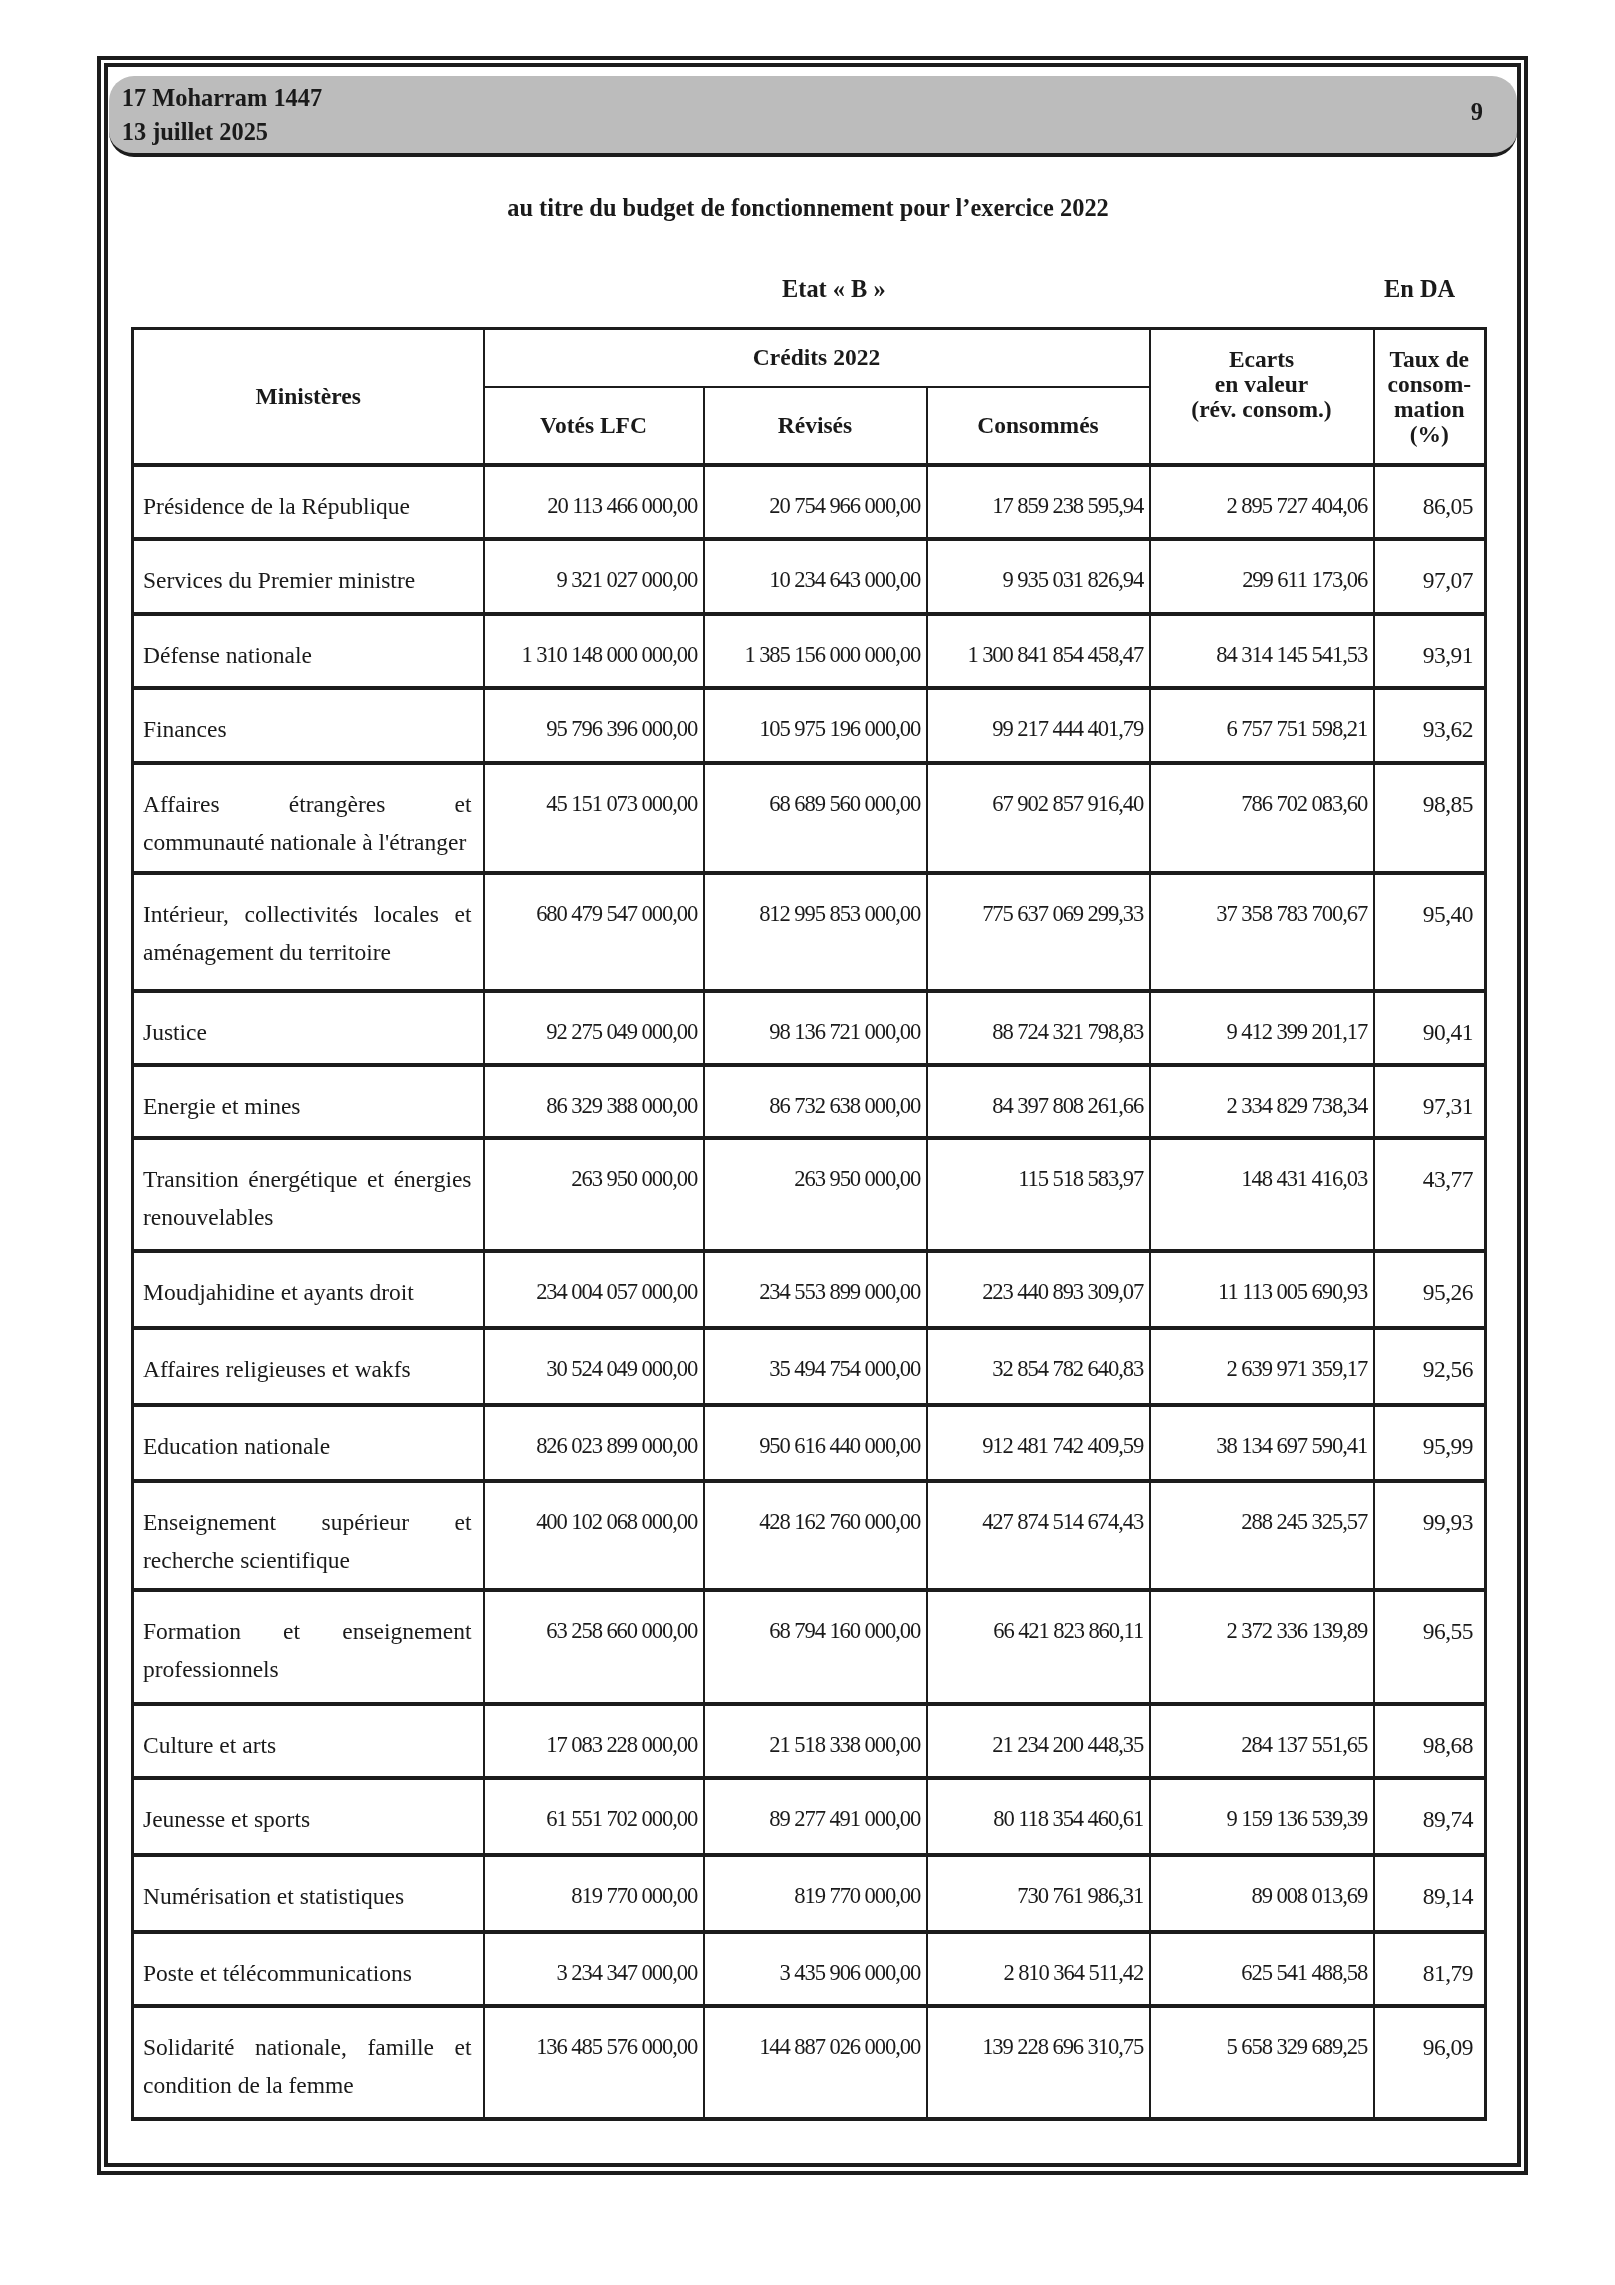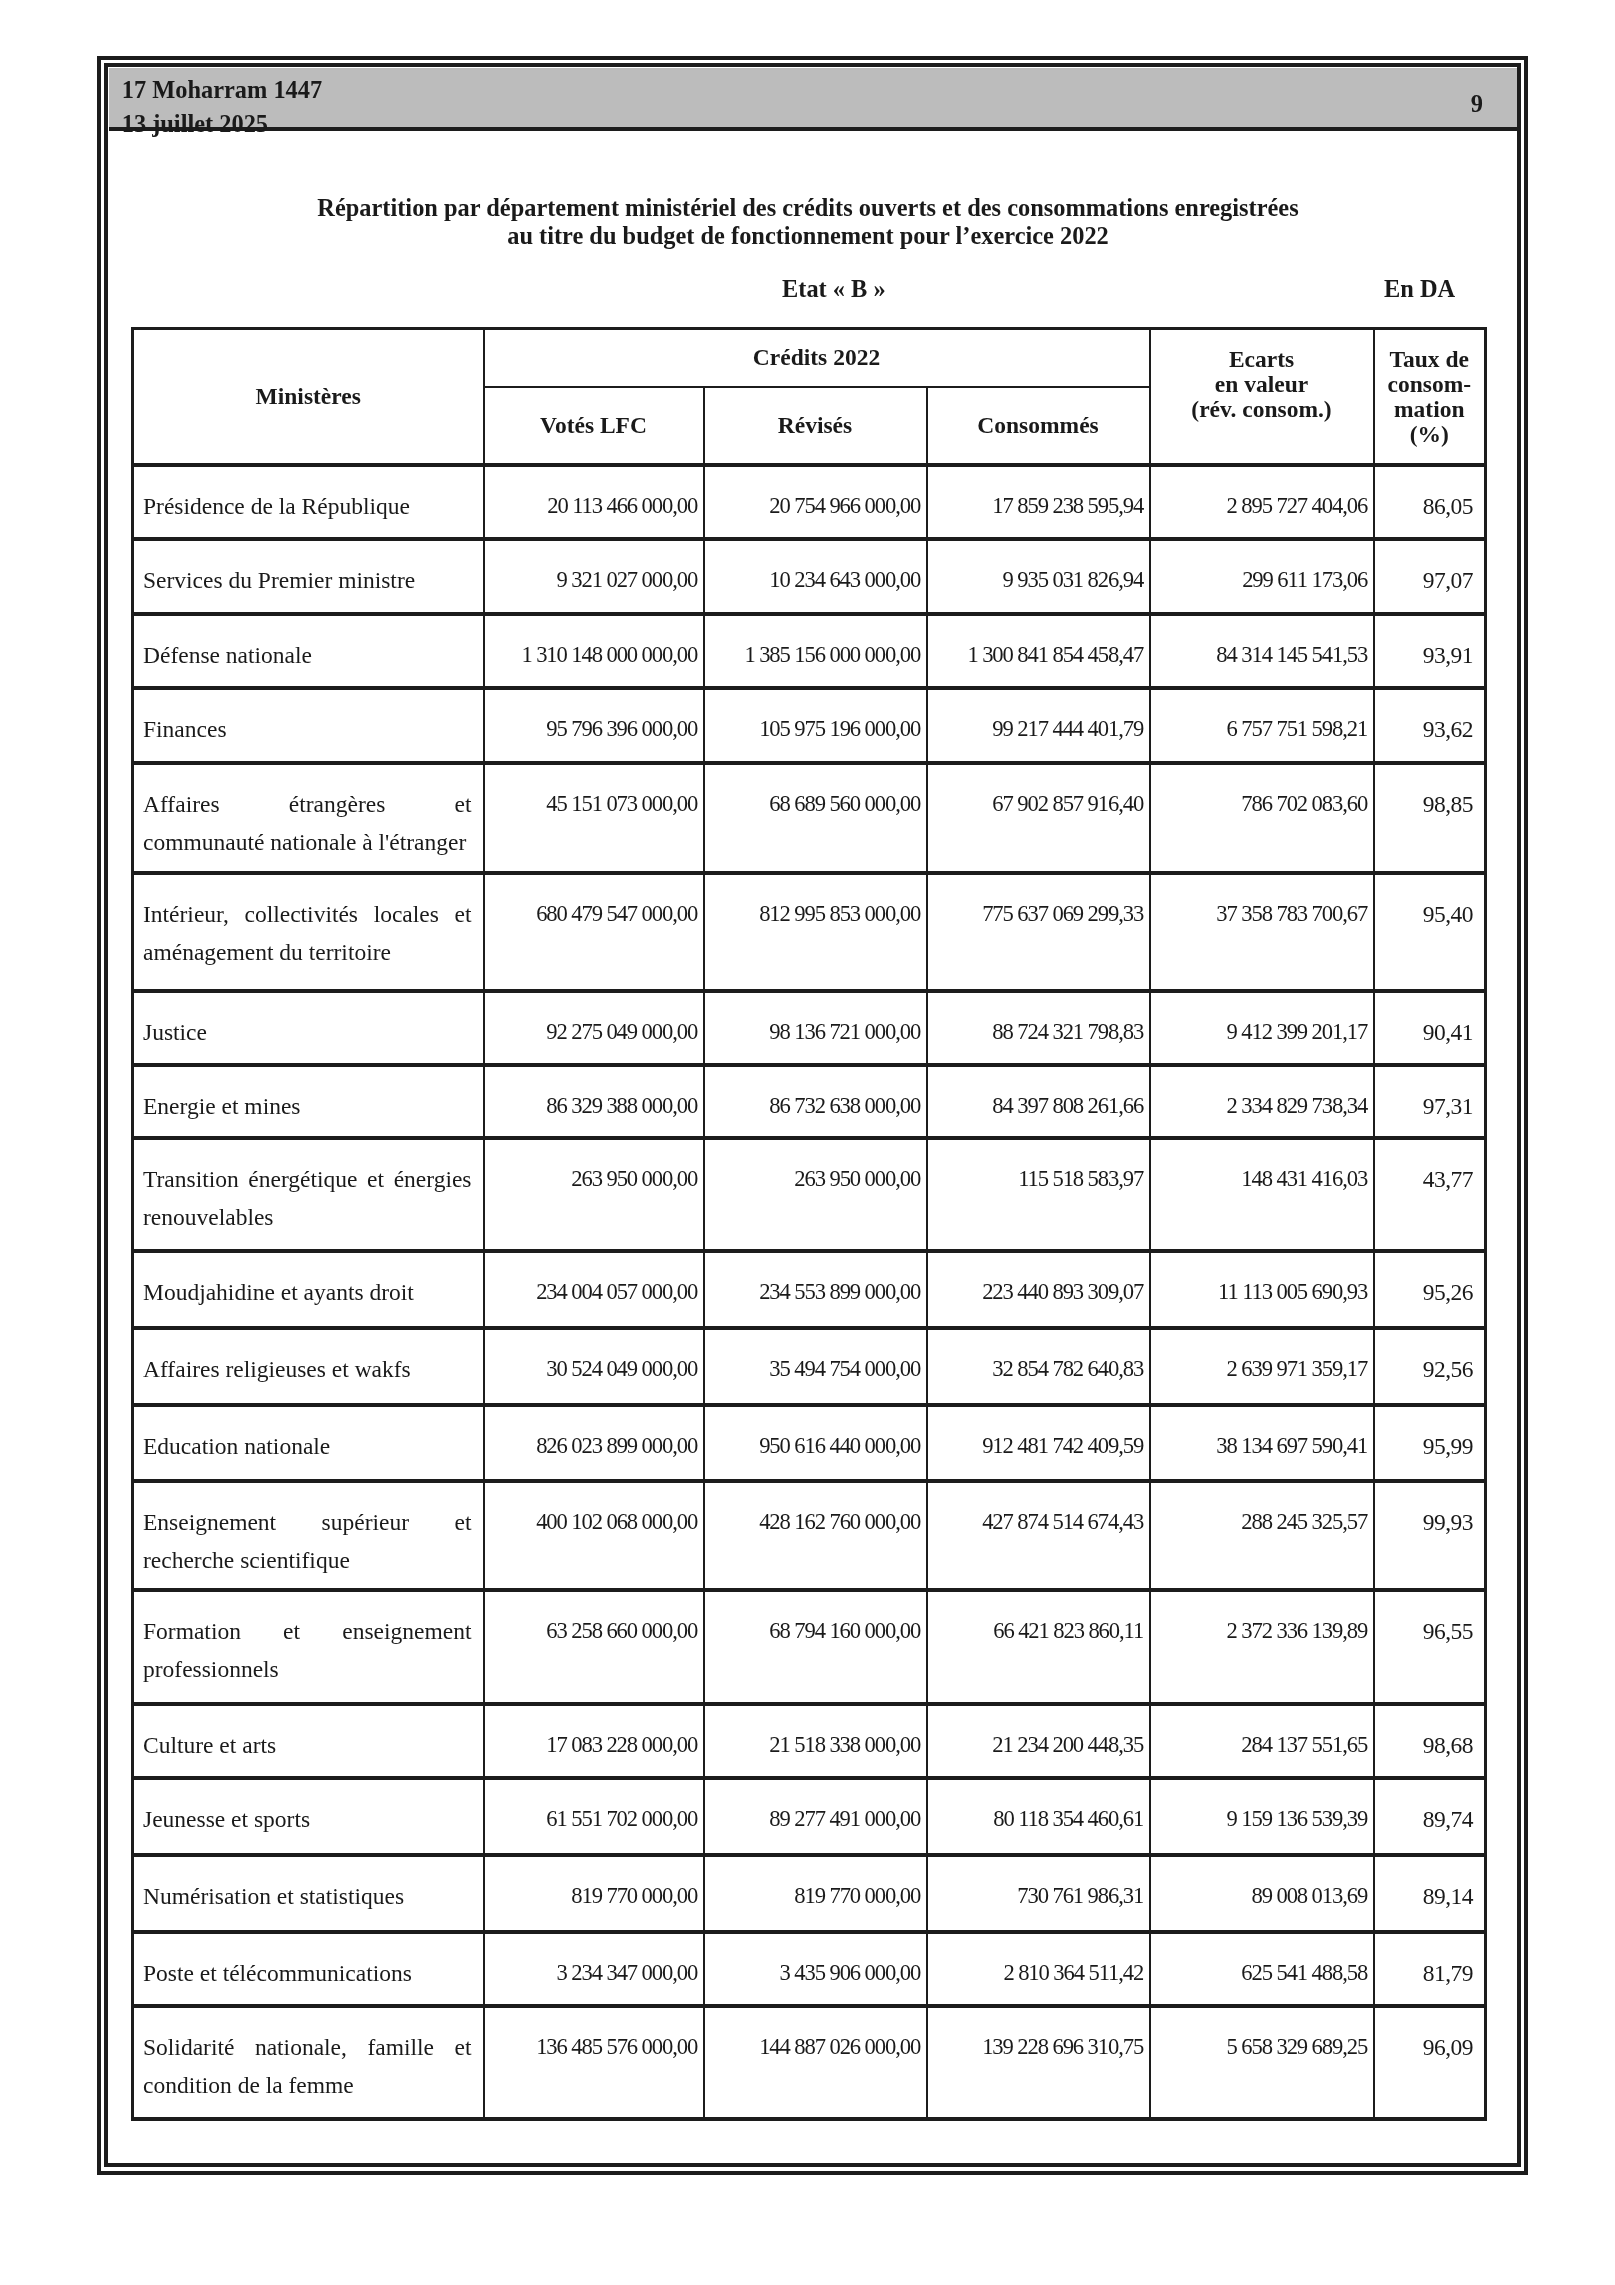--- a/index.html
+++ b/index.html
@@ -6,22 +6,22 @@
   body { width: 1616px; height: 2285px; position: relative; overflow: hidden;
          font-family: "Liberation Serif", "DejaVu Serif", serif; color: #1a1a1a; }
 
   
   .frame-outer { position: absolute; left: 97px; top: 56px; width: 1431px; height: 2119px;
                  border: 4.5px solid #1c1c1c; box-sizing: border-box; }
   .frame-inner { position: absolute; left: 104px; top: 63px; width: 1417px; height: 2104px;
                  border: 4.5px solid #1c1c1c; box-sizing: border-box; }
 
   
-  .header-bar { position: absolute; left: 109px; top: 68px; width: 1408px; height: 63px;
-                background: #bcbcbc; border-bottom: 4.5px solid #1c1c1c; box-sizing: border-box; }
+  .header-bar { position: absolute; left: 109px; top: 76px; width: 1408px; height: 81px;
+                background: #bcbcbc; border-bottom: 4.5px solid #1c1c1c; box-sizing: border-box; border-radius: 25px; }
   .hdr-date { position: absolute; left: 12.7px; top: 5.4px; font-weight: bold; font-size: 24.4px; line-height: 34px; }
   .hdr-title { position: absolute; left: 389px; top: 22px; font-weight: bold; font-size: 24.4px; letter-spacing: 0.3px; }
   .hdr-page { position: absolute; right: 34px; top: 22px; font-weight: bold; font-size: 24.4px; }
 
   
   .doc-title { position: absolute; left: 131px; width: 1354px; top: 194px; text-align: center;
                font-weight: bold; font-size: 24.4px; line-height: 28px; }
   .etat { position: absolute; left: 782px; top: 275px; font-weight: bold; font-size: 24.4px; }
   .unit { position: absolute; left: 1384px; top: 275px; font-weight: bold; font-size: 24.4px; }
 
@@ -54,21 +54,20 @@
 
 <div class="header-bar">
   <div class="hdr-date">
     <div>17 Moharram 1447</div>
     <div>13 juillet 2025</div>
   </div>
   <div class="hdr-page">9</div>
 </div>
 
 <div class="doc-title">
-  <div>Répartition par département ministériel des crédits ouverts et des consommations enregistrées</div>
   <div>au titre du budget de fonctionnement pour l’exercice 2022</div>
 </div>
 <div class="etat">Etat « B »</div>
 <div class="unit">En DA</div>
 
 <table class="budget">
   <colgroup>
     <col class="c0">
       <col class="c1">
       <col class="c2">

